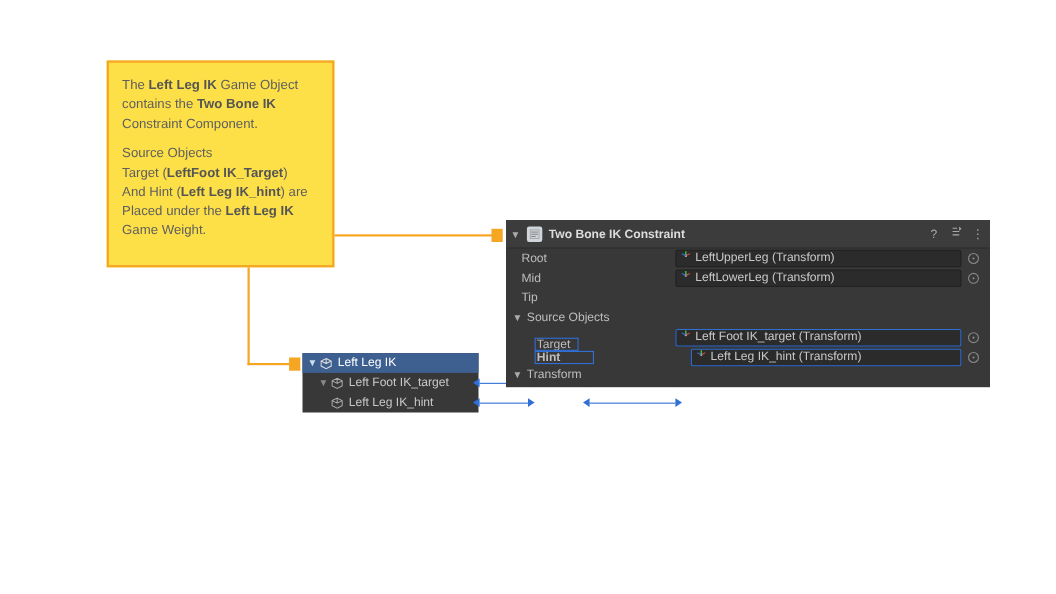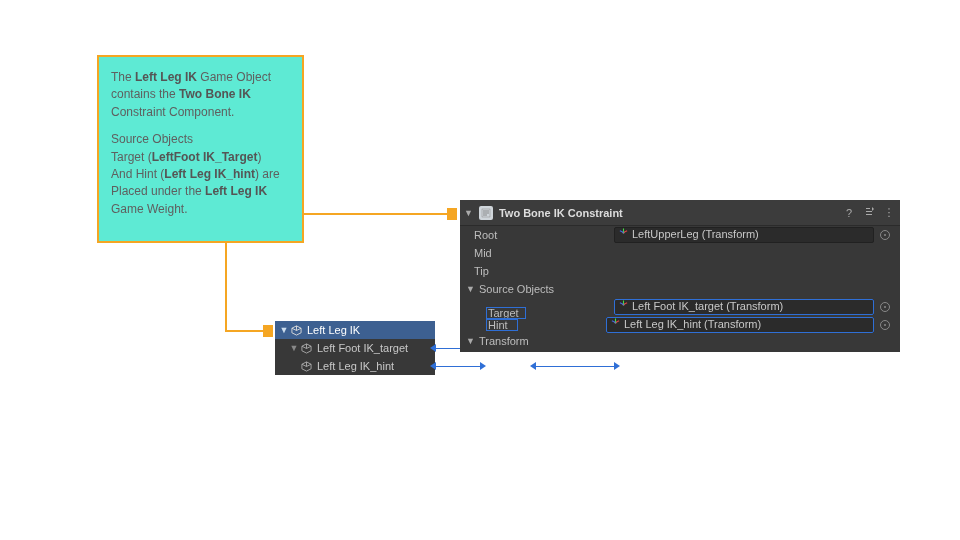--- a/index.html
+++ b/index.html
@@ -12,21 +12,21 @@
     position: relative;
     overflow:hidden;
   }
   
   .callout {
     position: absolute;
     left: 97px; top: 55px;
     width: 207px; height: 188px;
     border: 2px solid #f5a623;
     padding: 12px 12px;
-    background:#5eead4;
+    background:#fde047;
     line-height: 1.45;
     color:#5f5f5f;
   }
   .callout p { margin-bottom: 10px; }
   .callout b { font-weight: bold; color:#555; }
 
   
   .arrow-o { position: absolute; background: #f5a623; }
   .arrow-o.h1 { top: 213px; left: 304px; width: 145px; height: 2px; }
   .arrow-o.head1 {
@@ -278,20 +278,34 @@
             </svg>
           </span>
         <span>LeftUpperLeg (Transform)</span>
       </div>
       <span class="circle-o"></span>
     </div>
   </div>
 
   <div class="prop-row">
     <span class="plabel">Mid</span>
+    <div class="pval">
+      <div class="objref">
+        <span class="tri">
+            <svg viewBox="0 0 10 10">
+              <circle cx="5" cy="5" r="1.2" fill="#bbb"></circle>
+              <path d="M5 5 L9 3" stroke="#d44" stroke-width="1.2"></path>
+              <path d="M5 5 L5 0.5" stroke="#4d4" stroke-width="1.2"></path>
+              <path d="M5 5 L1 3" stroke="#46d" stroke-width="1.2"></path>
+            </svg>
+          </span>
+        <span>LeftLowerLeg (Transform)</span>
+      </div>
+      <span class="circle-o"></span>
+    </div>
   </div>
 
   <div class="prop-row">
     <span class="plabel">Tip</span>
   </div>
 
   <div class="section-fold">
     <span class="fold">▼</span>
     <span>Source Objects</span>
   </div>
@@ -309,21 +323,21 @@
               <path d="M5 5 L1 3" stroke="#46d" stroke-width="1.2"></path>
             </svg>
           </span>
         <span>Left Foot IK_target (Transform)</span>
       </div>
       <span class="circle-o"></span>
     </div>
   </div>
 
   <div class="prop-row sub-prop">
-    <span class="plabel hl-blue" style="padding:0 2px;width:32px;">Hint</span>
+    <span class="plabel hl-blue" style="padding:0 2px;width:54px;font-weight:bold;">Hint</span>
     <span style="width:88px;"></span>
     <div class="pval">
       <div class="objref hl-blue">
         <span class="tri">
             <svg viewBox="0 0 10 10">
               <circle cx="5" cy="5" r="1.2" fill="#bbb"></circle>
               <path d="M5 5 L9 3" stroke="#d44" stroke-width="1.2"></path>
               <path d="M5 5 L5 0.5" stroke="#4d4" stroke-width="1.2"></path>
               <path d="M5 5 L1 3" stroke="#46d" stroke-width="1.2"></path>
             </svg>

